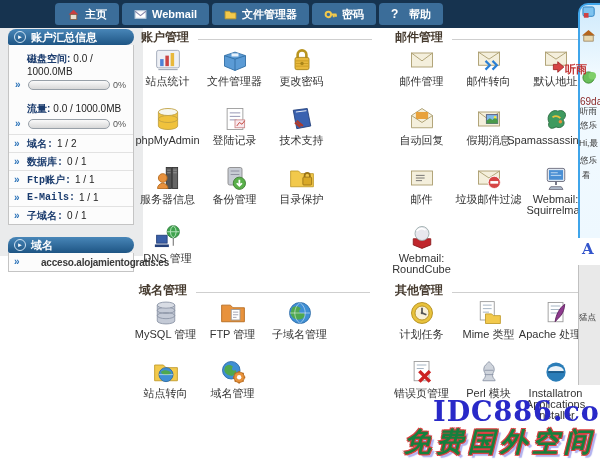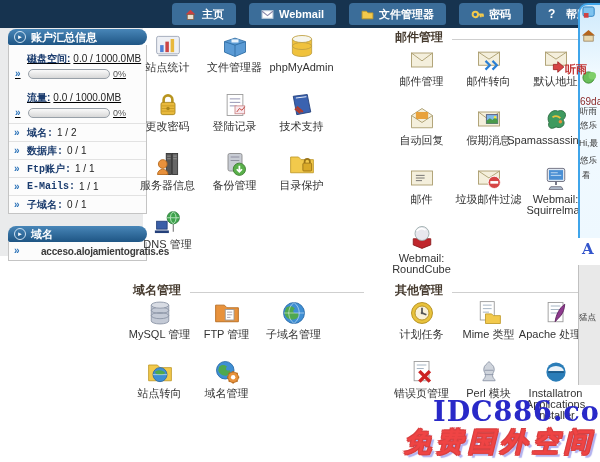--- a/index.html
+++ b/index.html
@@ -1,36 +1,36 @@
 <!DOCTYPE html>
 <html><head>
 <meta charset="utf-8">
 <style>
   html,body{margin:0;padding:0;}
   .page{position:relative;width:600px;height:462px;overflow:hidden;background:#fff;
         font-family:"Liberation Sans","DejaVu Sans",sans-serif;-webkit-font-smoothing:antialiased;}
   
   .topbar{position:absolute;left:0;top:0;width:600px;height:28px;background:#16334f;z-index:3;}
-  .tabs{display:flex;align-items:center;height:28px;padding-left:55px;gap:13px;justify-content:flex-end;}
+  .tabs{display:flex;align-items:center;height:28px;padding-left:55px;gap:3px;}
   .tab{display:flex;align-items:center;gap:5px;height:22px;padding:0 12px;background:#3b6d99;
        border-radius:4px 4px 3px 3px;cursor:pointer;}
   .tab-label{color:#fff;font-size:11px;font-weight:bold;white-space:nowrap;}
   .ic-tab{display:inline-flex;width:13px;height:13px;}
   .qmark{color:#fff;font-size:12px;font-weight:bold;line-height:13px;}
   
   .gutter{position:absolute;left:0;top:28px;width:143px;height:228px;background:#eaebec;z-index:1;}
-  .sidebar{position:absolute;left:8px;top:29px;width:139px;z-index:2;}
+  .sidebar{position:absolute;left:8px;top:29px;width:126px;z-index:2;}
   .panel{margin-bottom:12px;}
   .panel-head{display:flex;align-items:center;gap:5px;height:16px;padding-left:6px;
       background:linear-gradient(180deg,#4886b8,#1e5584);border-radius:8px 8px 8px 2px;
       color:#fff;font-size:11px;font-weight:bold;cursor:pointer;}
   .ph-circle{display:inline-flex;align-items:center;justify-content:center;width:10px;height:10px;
       border:1px solid #cfe2f2;border-radius:50%;font-size:6px;color:#fff;line-height:10px;}
   .panel-body{background:#fcfcfc;border:1px solid #c4c4c4;border-top:none;}
-  .meter{padding:7px 4px 5px 6px;text-decoration:underline;}
+  .meter{padding:7px 4px 5px 6px;}
   .m-row1{padding-left:12px;font-size:10px;}
   .m-label{font-weight:bold;color:#1b3c6e;}
   .m-val{color:#222;margin-left:3px;}
   .m-row2{display:flex;align-items:center;gap:3px;margin-top:3px;}
   .bullet{color:#2a72b8;font-weight:bold;font-size:10px;line-height:10px;width:10px;flex:0 0 auto;}
   .pbar{width:80px;height:8px;border:1px solid #98a0a8;border-radius:5px;
         background:linear-gradient(180deg,#fafafa,#d8d8d8);overflow:hidden;}
   .pfill{height:100%;background:linear-gradient(180deg,#7fb2e0,#3a76b5);}
   .ppct{font-size:9px;color:#555;}
   .srow{display:flex;align-items:center;height:17px;border-top:1px solid #e2e2e2;padding-left:5px;font-size:10px;}
@@ -46,21 +46,21 @@
   .sec-line{flex:1;border-top:1px solid #cfcfcf;margin:5px 2px 0 9px;}
   .iconGrid{display:grid;grid-template-columns:repeat(3,67px);grid-auto-rows:59px;margin-top:2px;}
   .cell{display:flex;flex-direction:column;align-items:center;cursor:pointer;}
   .ic28{display:inline-flex;width:28px;height:28px;}
   .cell .label{margin-top:2px;font-size:11px;line-height:11px;color:#333;text-align:center;white-space:nowrap;}
   .cell .label.wrap{white-space:normal;width:78px;}
   
   .wm1{position:absolute;left:433px;top:396px;z-index:9;font-family:"DejaVu Serif","Liberation Serif",serif;
        font-weight:bold;font-size:27px;color:#2929c8;letter-spacing:1px;}
   .wm2{position:absolute;left:404px;top:424px;z-index:9;font-family:"DejaVu Serif","Liberation Serif",serif;
-       font-weight:bold;font-style:italic;font-size:27px;letter-spacing:5px;white-space:nowrap;color:#ef4444;
+       font-weight:bold;font-style:italic;font-size:27px;letter-spacing:5px;white-space:nowrap;color:#15803d;
        text-shadow:-1px -1px 0 #d84040,1px -1px 0 #d84040,-1px 1px 0 #d84040,1px 1px 0 #d84040,3px 3px 1px rgba(80,80,220,.45);}
   
   .rightstrip{position:absolute;left:578px;top:0;width:22px;height:462px;z-index:6;}
   .rs-win{position:absolute;left:0;top:3px;width:20px;height:233px;
       background:linear-gradient(180deg,#cfeafc,#f2faff 30%,#eef8ff);
       border-left:2px solid #3fa5ea;border-top:2px solid #3fa5ea;border-radius:10px 0 0 0;}
   .rs-gray{position:absolute;left:0;top:265px;width:22px;height:120px;background:#e9e9e9;border-left:1px solid #c0c0c0;}
   .frag{position:absolute;white-space:nowrap;}
   .fr-red{color:#c03030;font-weight:bold;font-size:11px;}
   .fr-maroon{color:#8b2a2a;font-size:10px;}
@@ -179,20 +179,24 @@
           <div class="drow">
       <span class="bullet">»</span>
       <span class="d-label">acceso.alojamientogratis.es</span>
     </div>
         </div>
     </section>
   </aside>
 
   <main class="main" id="main">
       <div class="section" style="left:134px;top:30px;width:240px">
+      <div class="sec-head">
+        <span class="sec-title">账户管理</span>
+        <span class="sec-line"></span>
+      </div>
       <div class="iconGrid">
           <div class="cell">
             <span class="ic28">
               <svg width="28" height="28" viewBox="0 0 32 32">
                 <rect x="3" y="5" width="26" height="20" rx="2" fill="#eef0f5" stroke="#9aa4b5"></rect>
                 <rect x="7" y="15" width="4" height="8" fill="#4f81d6"></rect>
                 <rect x="13" y="11" width="4" height="12" fill="#cc4444"></rect>
                 <rect x="19" y="8" width="4" height="15" fill="#e8b83c"></rect>
                 <path d="M5 27 h22" stroke="#8a94a5"></path>
               </svg>
@@ -206,37 +210,37 @@
                 <path d="M4 11 L16 15 L28 11" fill="none" stroke="#2e6da4"></path>
                 <path d="M16 15 V28" stroke="#2e6da4"></path>
                 <rect x="12" y="8.5" width="8" height="3.5" fill="#e8f2fb"></rect>
               </svg>
             </span>
             <span class="label">文件管理器</span>
           </div>
           <div class="cell">
             <span class="ic28">
               <svg width="28" height="28" viewBox="0 0 32 32">
-                <path d="M5 8 V24 a11 4 0 0 0 22 0 V8" fill="#f0c23c" stroke="#c0a040"></path>
-                <ellipse cx="16" cy="16" rx="11" ry="4" fill="none" stroke="#c0a040"></ellipse>
-                <ellipse cx="16" cy="8" rx="11" ry="4" fill="#f6f6ee" stroke="#c0a040"></ellipse>
-              </svg>
-            </span>
-            <span class="label">phpMyAdmin</span>
-          </div>
-          <div class="cell">
-            <span class="ic28">
-              <svg width="28" height="28" viewBox="0 0 32 32">
                 <path d="M11 14 V10 a5 5 0 0 1 10 0 V14" fill="none" stroke="#b8941f" stroke-width="3"></path>
                 <rect x="8" y="13" width="16" height="14" rx="2" fill="#e8b93c" stroke="#a8851a"></rect>
                 <path d="M9 17 h14 M9 20 h14 M9 23 h14" stroke="#c89a24"></path>
                 <circle cx="16" cy="20" r="2" fill="#a8851a"></circle>
               </svg>
             </span>
             <span class="label">更改密码</span>
+          </div>
+          <div class="cell">
+            <span class="ic28">
+              <svg width="28" height="28" viewBox="0 0 32 32">
+                <path d="M5 8 V24 a11 4 0 0 0 22 0 V8" fill="#f0c23c" stroke="#c0a040"></path>
+                <ellipse cx="16" cy="16" rx="11" ry="4" fill="none" stroke="#c0a040"></ellipse>
+                <ellipse cx="16" cy="8" rx="11" ry="4" fill="#f6f6ee" stroke="#c0a040"></ellipse>
+              </svg>
+            </span>
+            <span class="label">phpMyAdmin</span>
           </div>
           <div class="cell">
             <span class="ic28">
               <svg width="28" height="28" viewBox="0 0 32 32">
                 <rect x="7" y="4" width="18" height="24" fill="#fff" stroke="#999"></rect>
                 <path d="M10 9 h12 M10 13 h12 M10 17 h8" stroke="#88a"></path>
                 <rect x="16" y="17" width="11" height="9" fill="#f8e8ee" stroke="#c88"></rect>
                 <path d="M18 24 l3 -4 l3 2 l3 -4" stroke="#c0392b" fill="none"></path>
               </svg>
             </span>
@@ -403,21 +407,21 @@
               <svg width="28" height="28" viewBox="0 0 32 32">
                 <path d="M6 18 h20 v7 l-10 4 -10 -4 Z" fill="#c0272d" stroke="#8a1a1e"></path>
                 <circle cx="16" cy="12" r="8" fill="#e8e8ee" stroke="#9aa"></circle>
                 <path d="M10 9 a8 8 0 0 1 10 -1" stroke="#fff" fill="none" stroke-width="2"></path>
               </svg>
             </span>
             <span class="label wrap">Webmail: RoundCube</span>
           </div>
         </div>
     </div>
-      <div class="section" style="left:126px;top:283px;width:240px">
+      <div class="section" style="left:132px;top:283px;width:240px">
       <div class="sec-head">
         <span class="sec-title">域名管理</span>
         <span class="sec-line"></span>
       </div>
       <div class="iconGrid">
           <div class="cell">
             <span class="ic28">
               <svg width="28" height="28" viewBox="0 0 32 32">
                 <path d="M6 7 V25 a10 3.5 0 0 0 20 0 V7" fill="#c4cad6" stroke="#8a94a5"></path>
                 <ellipse cx="16" cy="13" rx="10" ry="3.5" fill="none" stroke="#8a94a5"></ellipse>

